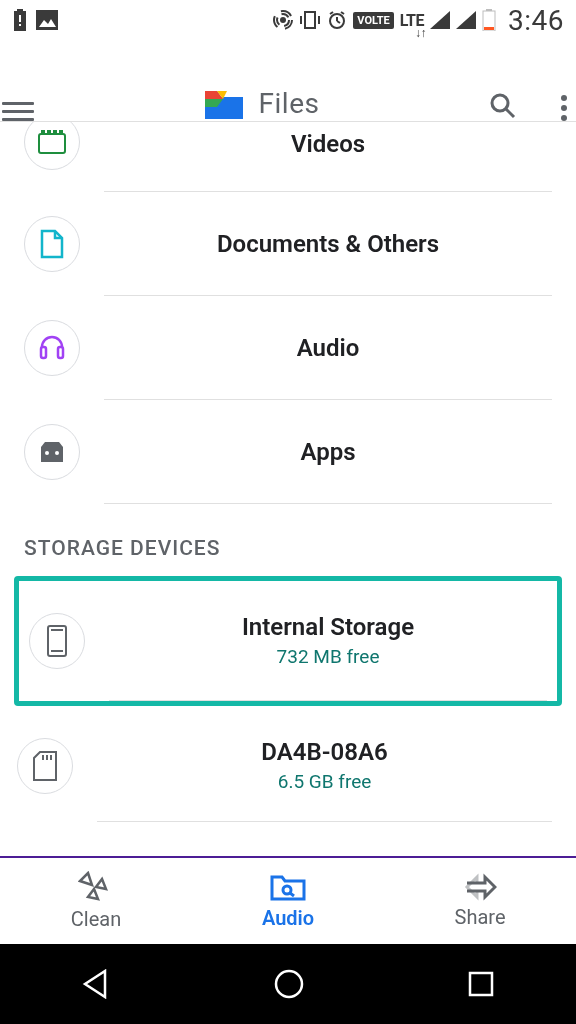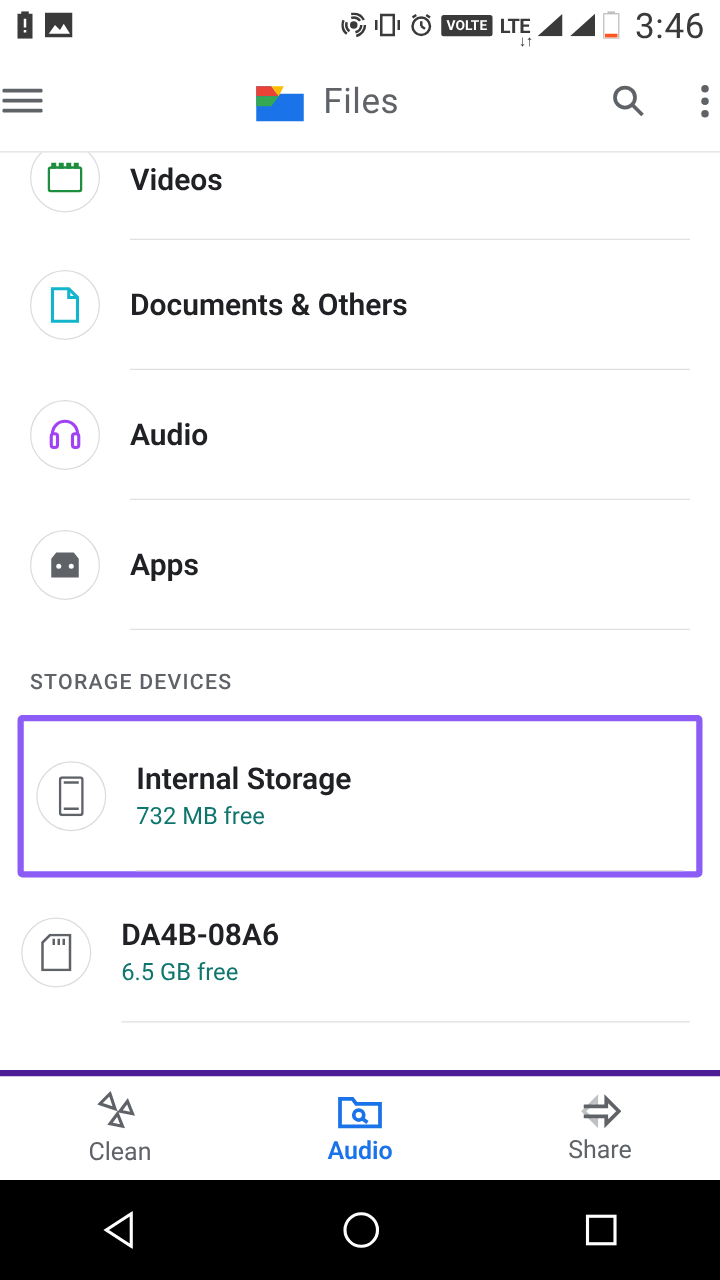--- a/index.html
+++ b/index.html
@@ -1,42 +1,42 @@
 <!DOCTYPE html>
 <html><head>
 <meta charset="utf-8">
 <style>
   * { box-sizing: border-box; margin: 0; padding: 0; }
   html, body { width: 576px; height: 1024px; font-family: Roboto, Arial, sans-serif; background: #fff; overflow: hidden; }
   .status-bar { height: 40px; display: flex; align-items: center; justify-content: space-between; padding: 0 12px; font-size: 18px; color: #3a3a3a; }
   .status-left, .status-right { display: flex; align-items: center; gap: 8px; }
   .status-right { gap: 6px; }
   .clock { font-size: 28px; letter-spacing: 0.5px; margin-left: 6px; }
-  .top-bar { height: 82px; display: flex; align-items: center; padding: 0 2px; border-bottom: 1px solid #e0e0e0; }
+  .top-bar { height: 82px; display: flex; align-items: flex-end; padding: 0 2px; border-bottom: 1px solid #e0e0e0; }
   .hamburger { width: 32px; display:flex; flex-direction:column; gap:5px; }
   .hamburger span { display:block; height:3px; background:#5f6368; border-radius:1px; }
   .filler { flex: 1; }
   .app-title-wrap { display:flex; align-items:center; gap:14px; }
   .app-title { font-size: 28px; color:#5f6368; letter-spacing:0.5px; }
   .search-icon, .more-icon { color:#5f6368; }
   .more-icon { margin-left: 36px; display:flex; flex-direction:column; gap:4px; align-items:center; width:20px; }
   .more-icon span { width:6px; height:6px; border-radius:50%; background:#5f6368; }
   .content { height: 734px; overflow: hidden; }
-  .row { display:flex; align-items:center; padding: 0 24px; height: 104px; }
+  .row { display:flex; align-items:center; padding: 0 24px; height: 104px; text-align: center; }
   .row .icon-circle { width:56px; height:56px; border:1px solid #dadce0; border-radius:50%; display:flex; align-items:center; justify-content:center; flex-shrink:0; }
   .row .label-block { margin-left: 24px; flex:1; border-bottom:1px solid #e0e0e0; height:100%; display:flex; flex-direction:column; justify-content:center; }
   .row .label-block .title { font-size: 24px; font-weight:600; color:#202124; }
   .row .label-block .sub { font-size: 19px; color:#0f766e; margin-top:4px; }
   .row.partial { height: 70px; }
   .row.partial .icon-circle { margin-top: -30px; }
   .row.partial .label-block { justify-content:flex-start; padding-top:8px; }
-  .section-header { font-size: 17px; letter-spacing: 1px; color:#5f6368; font-weight:500; padding: 32px 24px 12px; }
-  .highlight-box { border: 5px solid #8b5cf6; border-radius:4px; margin: 4px 14px; }
+  .section-header { font-size: 21px; letter-spacing: 1px; color:#5f6368; font-weight:500; padding: 32px 24px 12px; }
+  .highlight-box { border: 5px solid #14b8a6; border-radius:4px; margin: 4px 14px; }
   .highlight-box .row { padding: 0 10px; height: 120px; }
-  .bottom-nav { height:88px; border-top:5px solid #4c1d95; display:flex; background:#fff; }
+  .bottom-nav { height:88px; border-top:2px solid #4c1d95; display:flex; background:#fff; }
   .bottom-nav .nav-item { flex:1; display:flex; flex-direction:column; align-items:center; justify-content:center; gap:4px; }
   .bottom-nav .nav-item .nav-label { font-size:20px; color:#5f6368; }
   .bottom-nav .nav-item.active .nav-label { color:#1a73e8; font-weight:600; }
   .sys-nav { height:80px; background:#000; display:flex; align-items:center; justify-content:space-around; }
   svg { display:block; }
   .status-icon { display:inline-flex; }
   .badge-volte { background:#3a3a3a; color:#fff; font-size:11px; font-weight:bold; padding:2px 4px; border-radius:2px; }
   .lte { font-size:16px; font-weight:bold; letter-spacing:-0.5px; color:#3a3a3a; position:relative; }
   .lte-arrows { font-size:12px; position:absolute; right:-2px; bottom:-10px; }
 </style>

